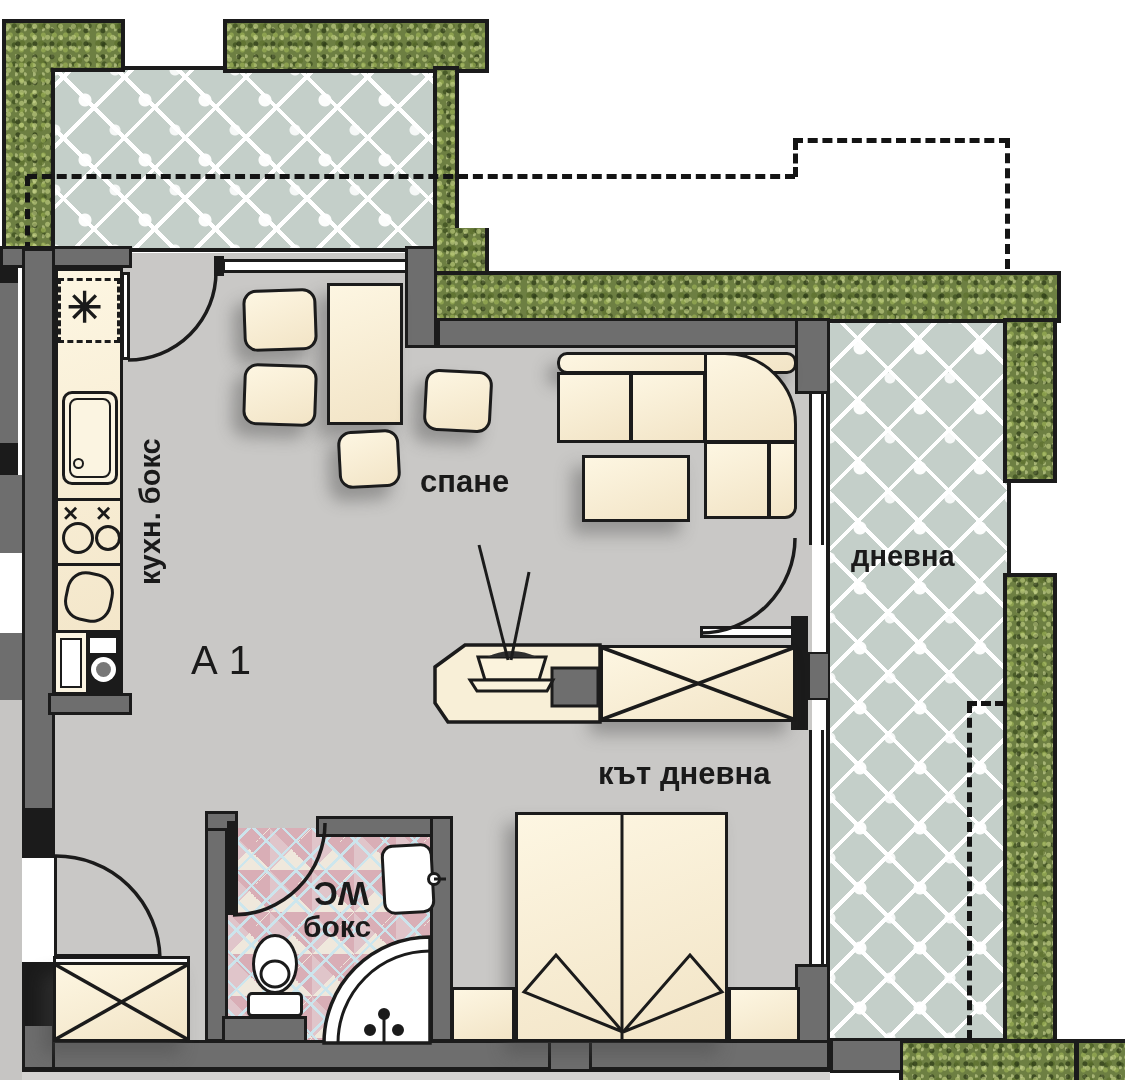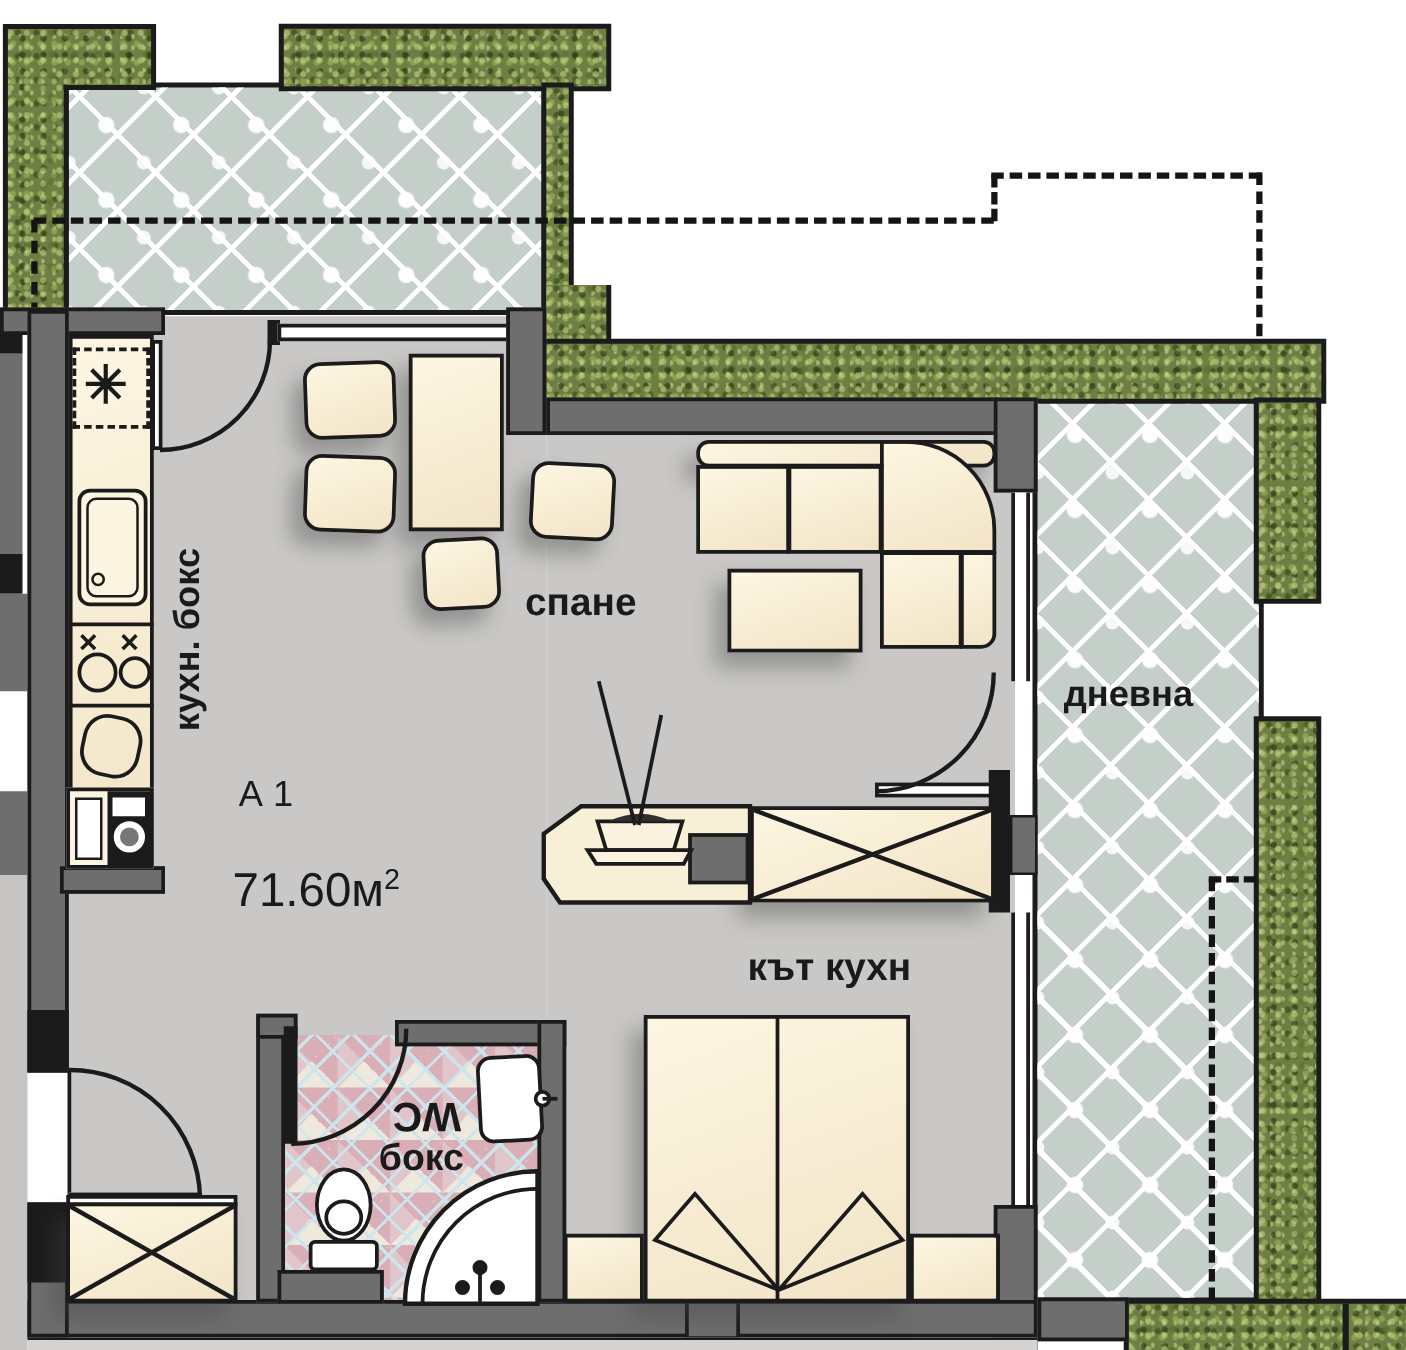--- a/index.html
+++ b/index.html
@@ -201,21 +201,18 @@
         <circle cx="384" cy="1014" r="4.5"></circle>
     </g>
     <ellipse cx="275" cy="974" rx="14" ry="13" fill="none" stroke="#1b1b1b" stroke-width="3"></ellipse>
     <circle cx="434" cy="879" r="5.5" fill="#ffffff" stroke="#1b1b1b" stroke-width="3"></circle>
     <line x1="434" y1="879" x2="446" y2="879" stroke="#1b1b1b" stroke-width="3"></line>
   </svg>
 
   <div class="lbl" style="left:420px;top:464px;font-size:31px;">спане</div>
   <div class="lbl" style="left:851px;top:540px;font-size:29px;">дневна</div>
   <div class="lbl" style="left:134px;top:585px;font-size:29px;transform:rotate(-90deg);transform-origin:top left;">кухн. бокс</div>
-  <div class="lbl lbl-light" style="left:191px;top:620px;font-size:29px;">А 1</div>
-  <div class="lbl lbl-light" style="left:186px;top:690px;font-size:38px;">
-    <span>71.60м</span><sup style="font-size:23px;">2</sup>
-  </div>
-  <div class="lbl" style="left:598px;top:756px;font-size:31px;">кът кухн</div>
+  <div class="lbl lbl-light" style="left:191px;top:638px;font-size:40px;">А 1</div>
+  <div class="lbl" style="left:598px;top:756px;font-size:31px;">кът дневна</div>
   <div class="lbl" style="left:314px;top:874px;font-size:33px;transform:rotate(180deg);">WC</div>
   <div class="lbl" style="left:303px;top:910px;font-size:30px;">бокс</div>
 
 </div>
 
 </body></html>

